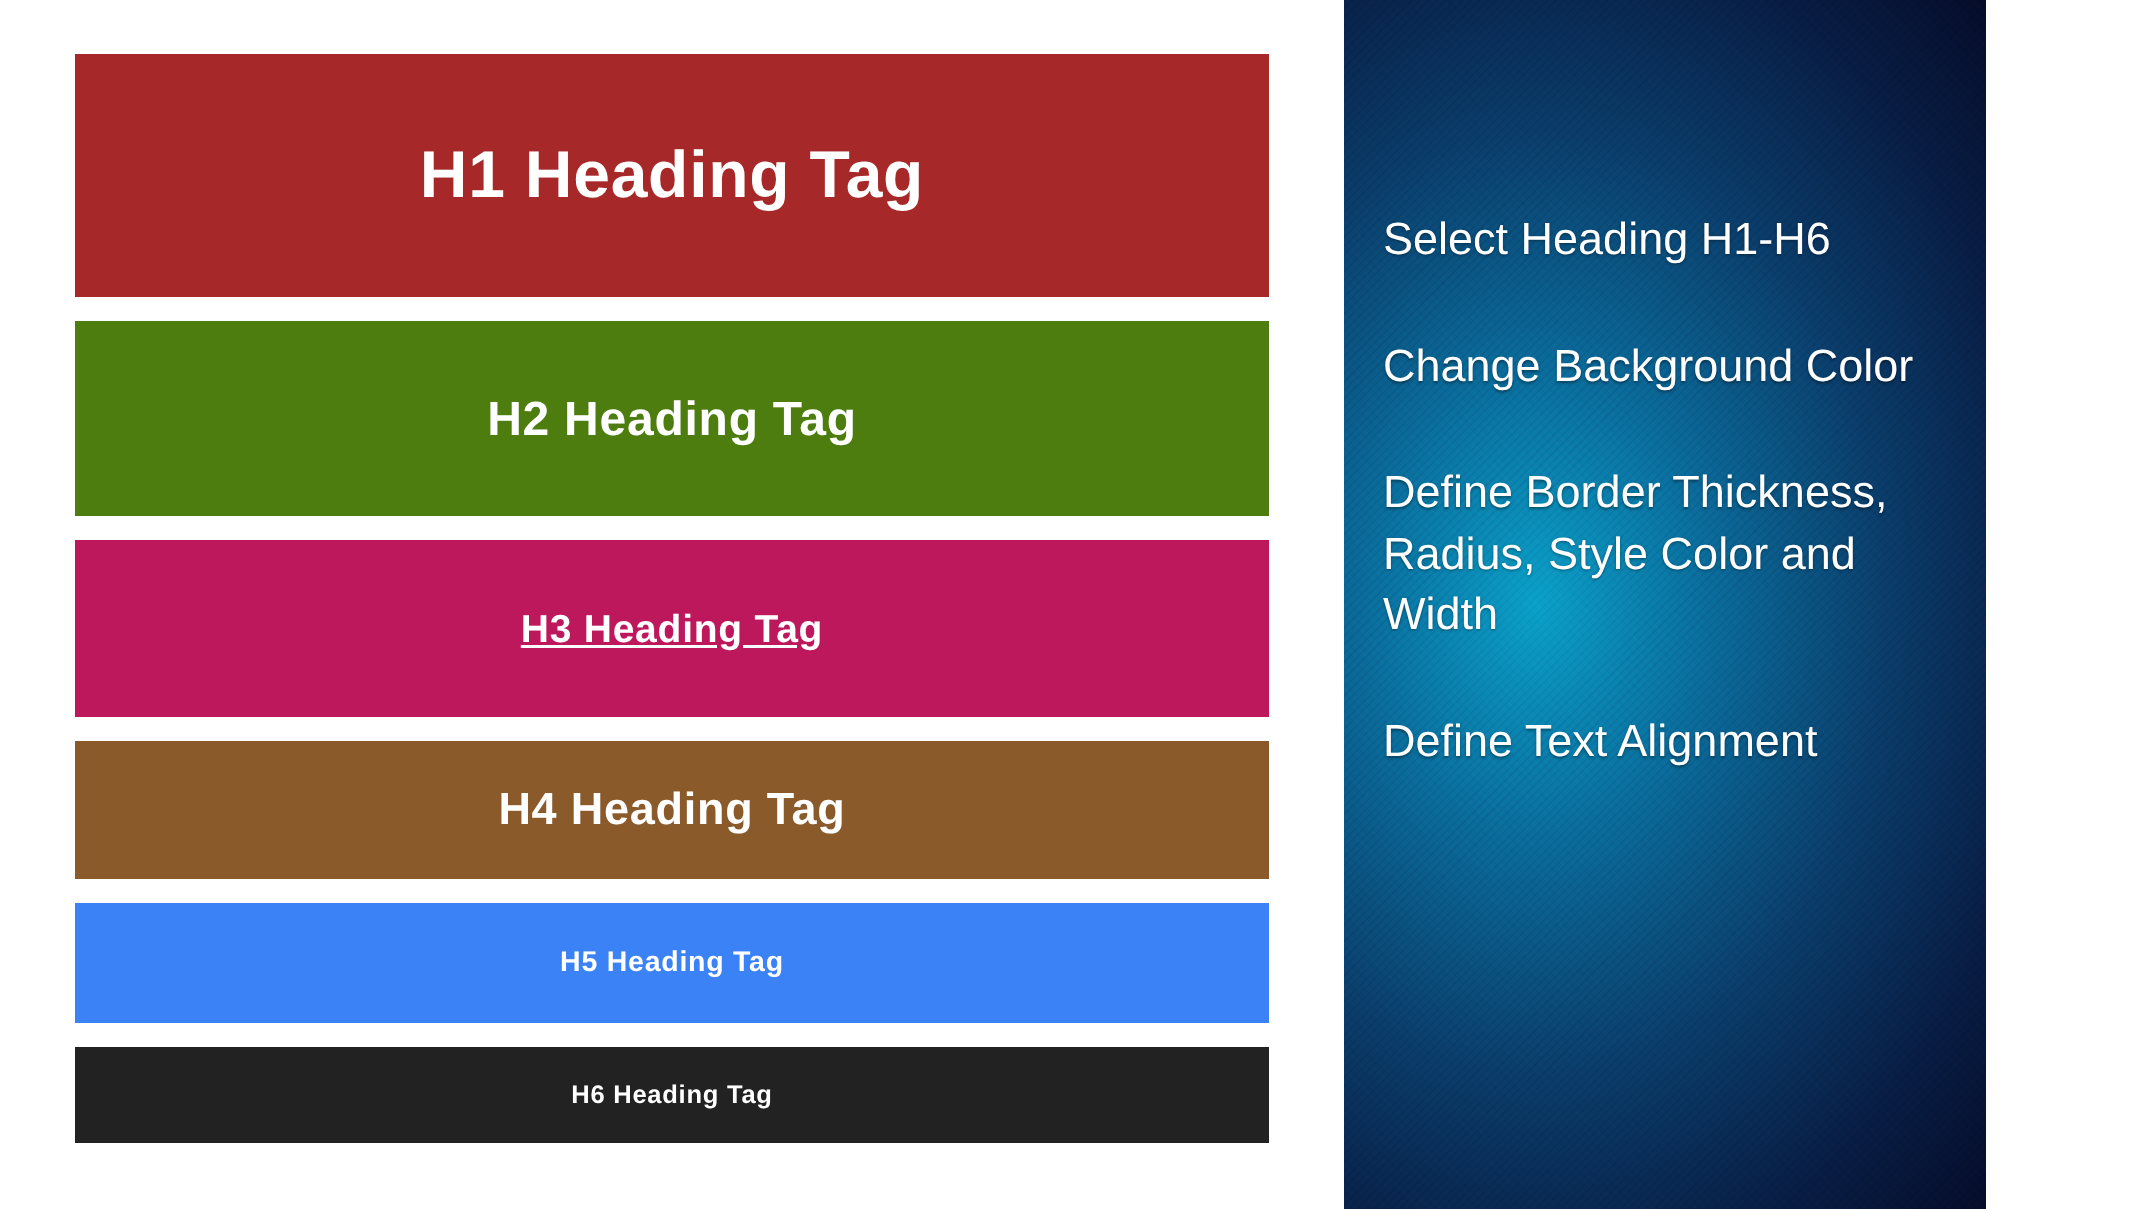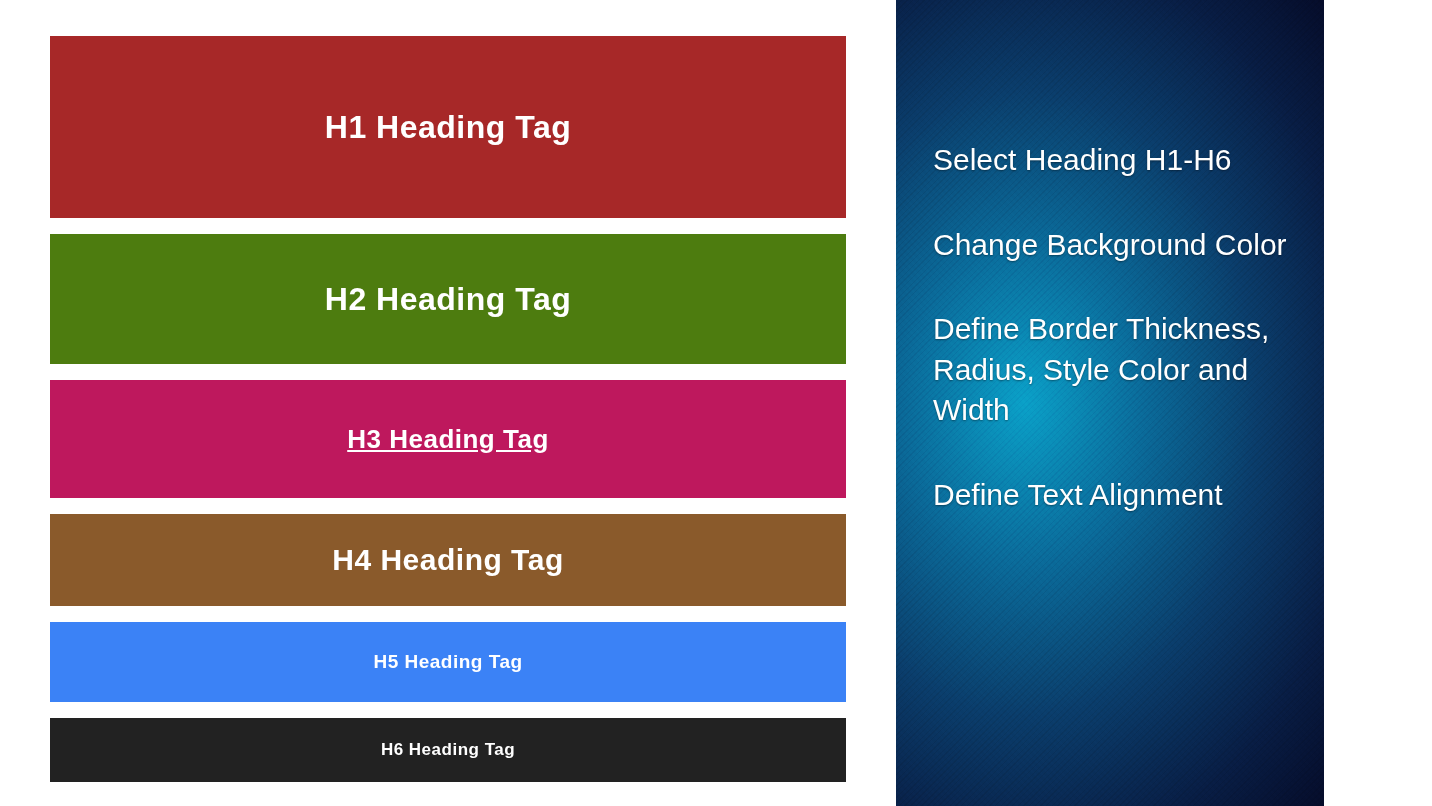--- a/index.html
+++ b/index.html
@@ -22,35 +22,35 @@
     .heading-bar {
       width: 100%;
       color: #fff;
       font-weight: bold;
       text-align: center;
       display: flex;
       align-items: center;
       justify-content: center;
       letter-spacing: 0.5px;
     }
-    .h1-bar { background: #a72828; height: 182px; font-size: 32px; text-align: center; }
+    .h1-bar { background: #a72828; height: 162px; font-size: 44px; text-align: center; }
     .h2-bar { background: #4d7c0f; height: 130px; font-size: 32px; }
     .h3-bar { background: #be185d; height: 118px;  font-size: 26px; text-decoration: underline; }
     .h4-bar { background: #8a5a2b; height: 92px;  font-size: 30px; }
     .h5-bar { background: #3b82f6; height: 80px;  font-size: 19px; }
     .h6-bar { background: #222222; height: 64px;  font-size: 17px; }
 
     .right-panel {
       width: 428px;
       height: 806px;
       background: radial-gradient(ellipse at 30% 50%, #0aa0c8 0%, #0a6b9a 28%, #0a3d6b 55%, #081d44 80%, #050c2a 100%);
       background-color: #0a2d55;
       position: relative;
       color: #fff;
-      padding: 140px 32px 0 37px;
+      padding: 140px 32px 0 26px;
     }
     .right-panel::after {
       content: "";
       position: absolute;
       inset: 0;
       background-image:
         repeating-linear-gradient(45deg, rgba(255,255,255,0.02) 0 2px, transparent 2px 5px),
         repeating-linear-gradient(-45deg, rgba(0,0,0,0.08) 0 1px, transparent 1px 4px);
       pointer-events: none;
       mix-blend-mode: overlay;

